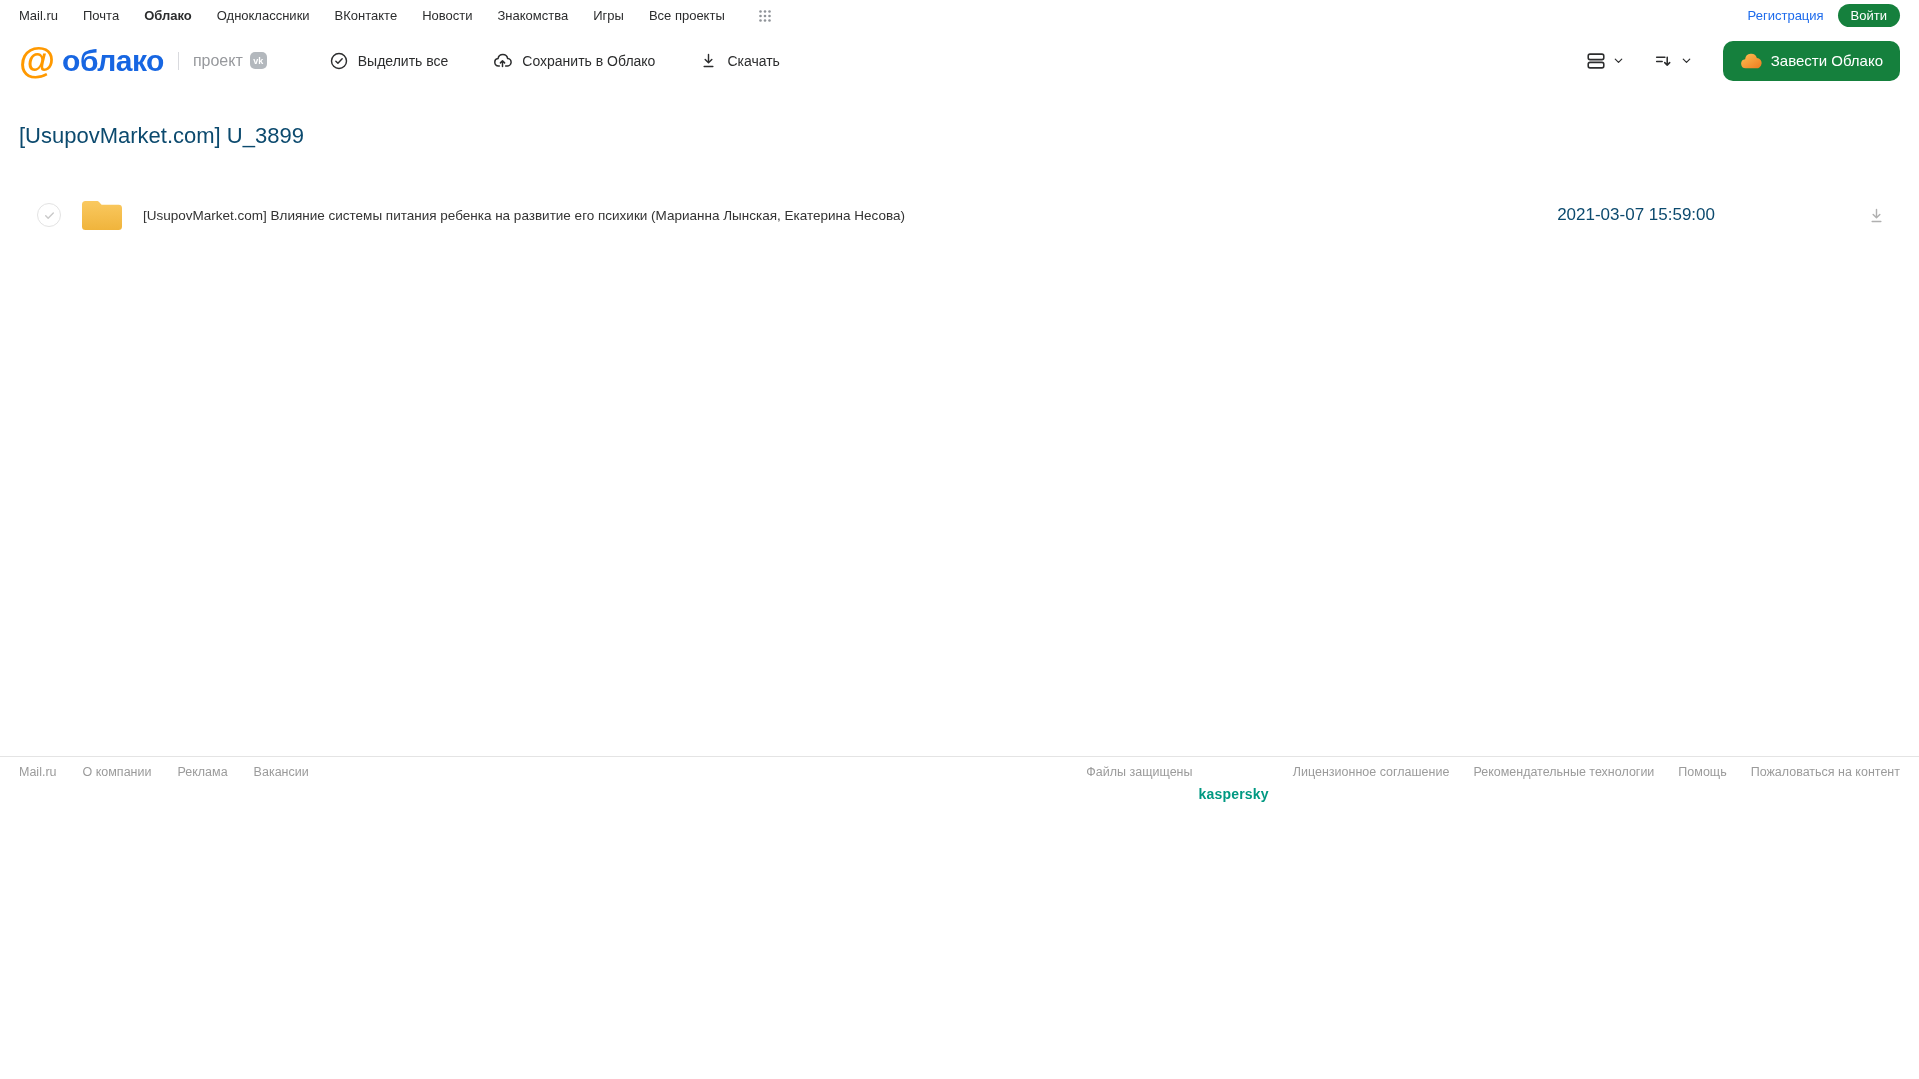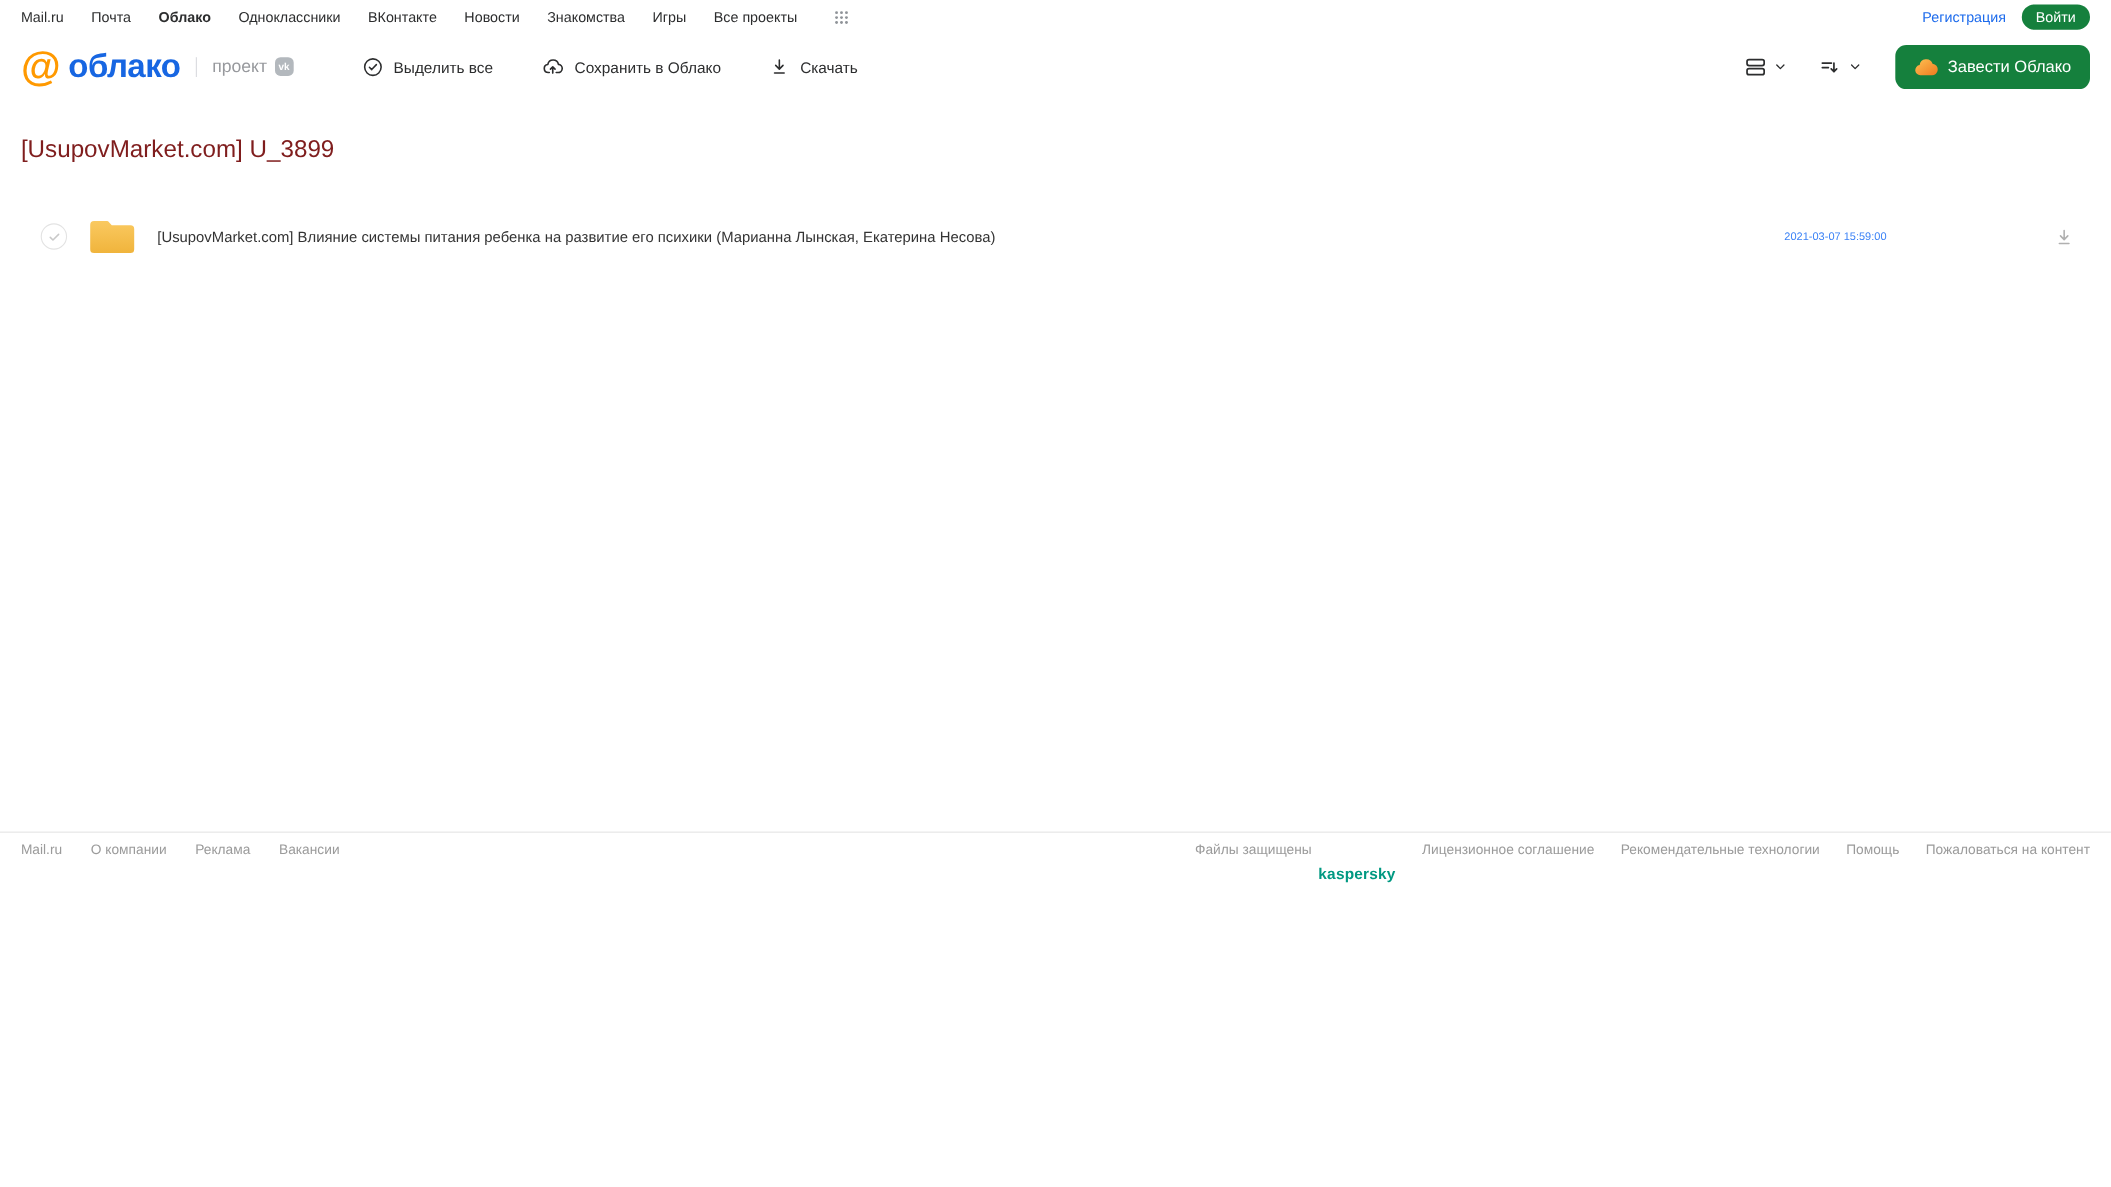--- a/index.html
+++ b/index.html
@@ -35,30 +35,30 @@
     color:#2c2d2e; cursor:pointer; background:none; border:none; font-family:inherit; }
   .header-right { margin-left:auto; display:flex; align-items:center; }
   .view-ctrl { display:flex; align-items:center; gap:5px; cursor:pointer; color:#2c2d2e; }
   .view-ctrl + .view-ctrl { margin-left:28px; }
   .create-cloud-btn { margin-left:30px; height:40px; display:flex; align-items:center;
     gap:9px; background:#15803d; color:#fff; border:none; border-radius:10px;
     padding:0 17px; font-size:15px; font-family:inherit; cursor:pointer; }
 
   
   .main { flex:1; padding:33px 19px 0 19px; }
-  .page-title { font-size:22px; font-weight:500; color:#7f1d1d; }
+  .page-title { font-size:22px; font-weight:500; color:#0c4a6e; }
   .file-list { margin-top:42px; }
   .file-row { display:flex; align-items:center; height:48px; padding-left:18px;
     cursor:pointer; }
   .row-check { width:24px; height:24px; border-radius:50%; border:1px solid #e3e3e3;
     display:flex; align-items:center; justify-content:center; flex:none; }
   .folder-icon { margin-left:19px; flex:none; display:flex; }
   .file-name { margin-left:19px; font-size:13.5px; color:#333; white-space:nowrap;
     overflow:hidden; text-overflow:ellipsis; }
-  .file-date { margin-left:auto; font-size:10px; color:#3b82f6; white-space:nowrap; }
+  .file-date { margin-left:auto; font-size:17px; color:#0c4a6e; white-space:nowrap; }
   .row-download { margin-left:152px; margin-right:14px; color:#b0b0b0; cursor:pointer;
     display:flex; }
 
   
   .footer { height:31px; flex:none; border-top:1px solid #e4e4e4; display:flex;
     align-items:center; padding:0 19px; font-size:12.5px; color:#9b9b9b; }
   .footer-left { display:flex; gap:26px; }
   .footer-right { margin-left:auto; display:flex; align-items:center; gap:24px; }
   .footer-link { color:#9b9b9b; cursor:pointer; white-space:nowrap; }
   .kasp-wrap { display:flex; align-items:center; gap:6px; white-space:nowrap; }

